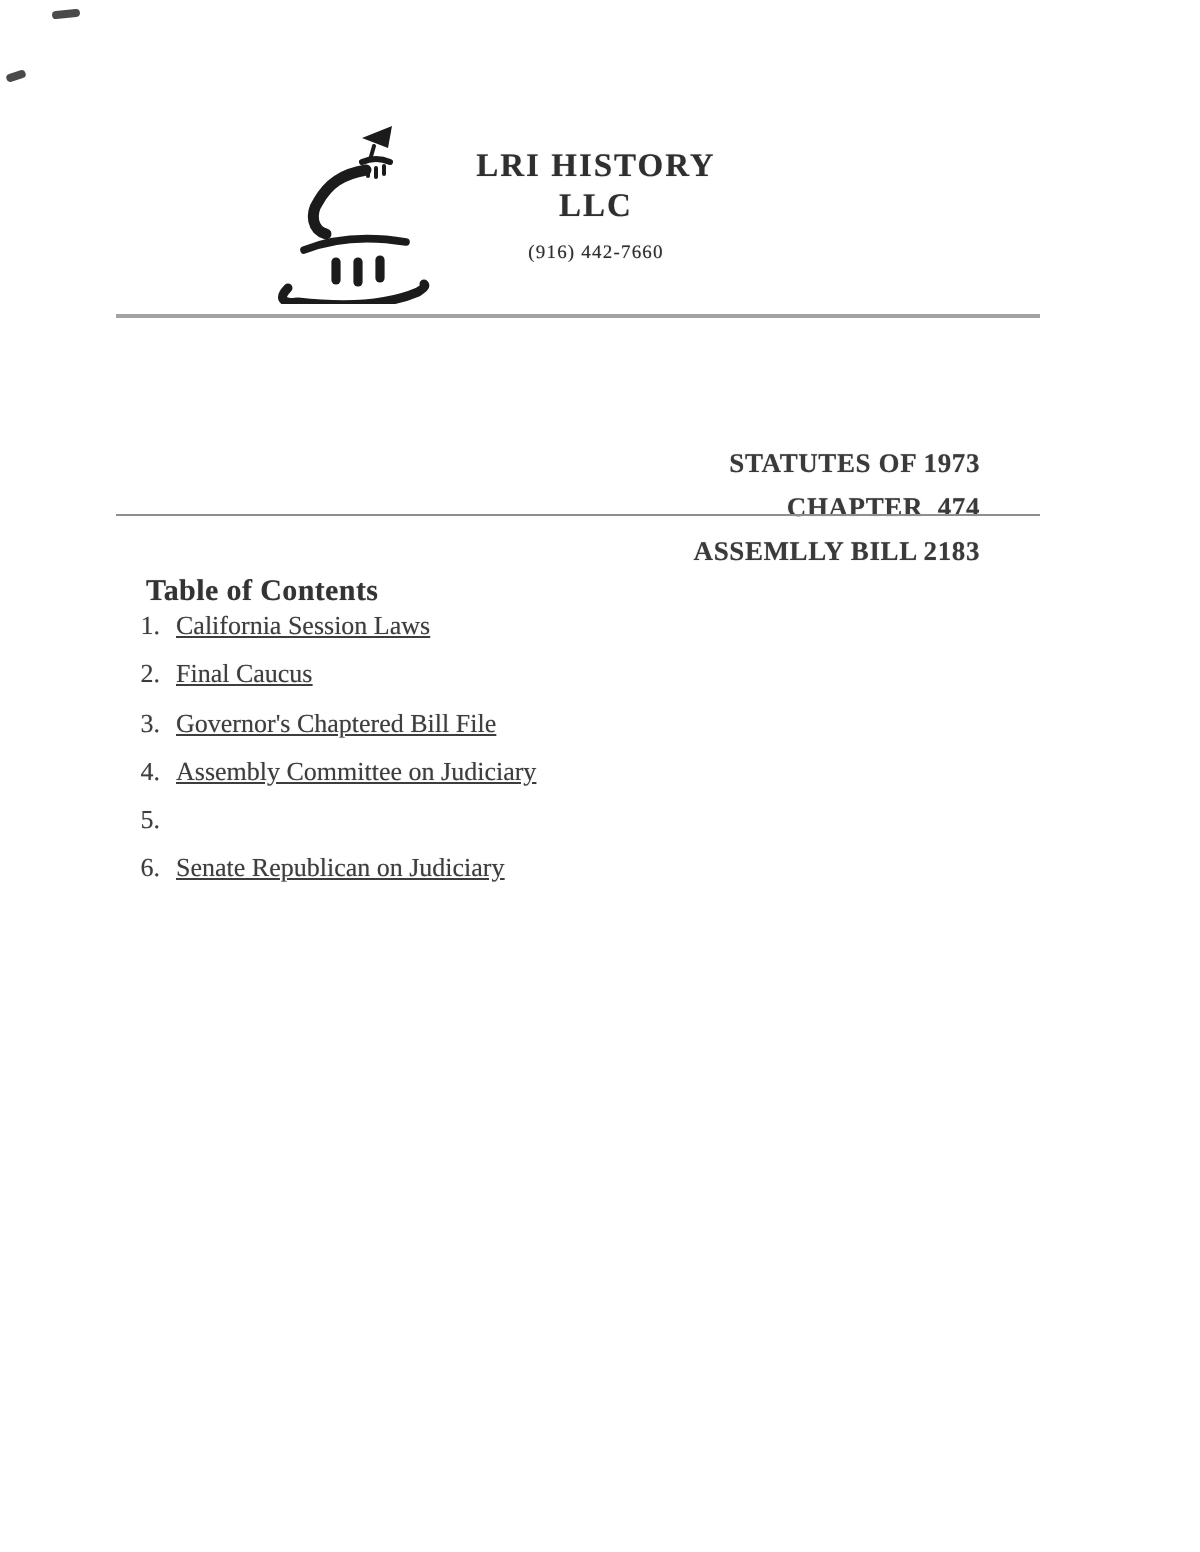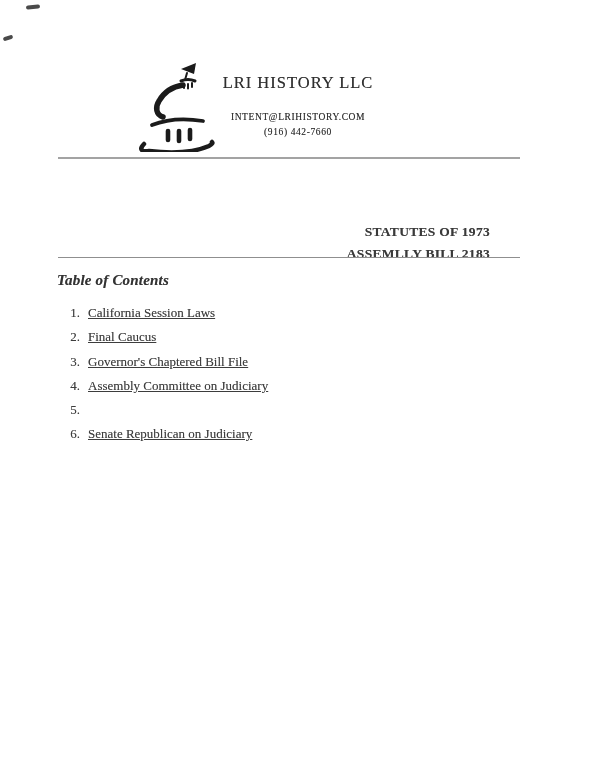--- a/index.html
+++ b/index.html
@@ -16,45 +16,44 @@
   .mark1 { left:26px; top:5px; width:14px; height:4px; transform:rotate(-6deg); }
   .mark2 { left:3px;  top:36px; width:10px; height:4px; transform:rotate(-18deg); }
 
   
   .logo { position:absolute; left:136px; top:60px; }
   .lh-text {
     position:absolute; left:222px; top:73px; width:152px;
     text-align:center; color:#2f2f2f;
     text-shadow:0 0 0.5px rgba(70,70,70,0.6);
   }
-  .company { font-size:16.5px; letter-spacing:1px; line-height:20px; margin-bottom:17px; }
+  .company { font-size:16.5px; letter-spacing:1px; line-height:20px; margin-bottom:7px;font-weight:bold; }
   .contact { font-size:9.5px; letter-spacing:0.6px; line-height:14.5px; }
 
   
   .rule { position:absolute; left:58px; width:462px; }
   .rule-1 { top:157px; height:2px; background:#a3a3a3; }
   .rule-2 { top:257px; height:1px; background:#8f8f8f; }
 
   
   .doc-info {
     position:absolute; right:110px; top:177px;
     text-align:right; font-weight:bold; font-size:13.5px;
     line-height:22px; letter-spacing:0.3px; color:#3a3a3a;
     text-shadow:0 0 0.5px rgba(70,70,70,0.55);
     margin-top:44px;
   }
   .doc-line { white-space:pre; }
 
   
   .toc-title {
-    position:absolute; left:57px; top:272px; margin:0;
+    position:absolute; left:57px; top:272px; margin:16px;
     font-size:15px; font-weight:bold; color:#333333;
     letter-spacing:0.2px;
     text-shadow:0 0 0.5px rgba(70,70,70,0.55);
-    font-style:italic;
   }
   .toc-list {
     position:absolute; left:57px; top:301px; margin:0; padding:0;
     list-style:none; font-size:13px; line-height:24.3px; color:#3d3d3d;
     text-shadow:0 0 0.5px rgba(80,80,80,0.5);
   }
   .toc-item { display:flex; }
   .toc-num { width:23px; text-align:right; flex:0 0 auto; }
   .toc-label { margin-left:8px;text-decoration:underline; }
 </style>
@@ -82,29 +81,29 @@
       <path d="M15,65 C30,59 48,58 66,61" stroke-width="3.8"></path>
 
       <path d="M31,71 v9" stroke-width="4.6"></path>
       <path d="M42,71 v10" stroke-width="4.6"></path>
       <path d="M53,70 v9" stroke-width="4.6"></path>
 
       <path d="M7,84 C2,89 4,92 12,91 C38,94 58,92 72,86 C75,84 76,83 75,82" stroke-width="4.5"></path>
     </svg>
     <div class="lh-text">
       <div class="company">LRI HISTORY LLC</div>
-      <div class="contact">INTENT@LRIHISTORY.COM</div>
       <div class="contact">(916) 442-7660</div>
     </div>
   </header>
 
   <div class="rule rule-1"></div>
 
   <section class="doc-info">
     <div class="doc-line">STATUTES OF 1973</div>
+    <div class="doc-line">CHAPTER  474</div>
     <div class="doc-line">ASSEMLLY BILL 2183</div>
   </section>
 
   <div class="rule rule-2"></div>
 
   <section>
     <h2 class="toc-title">Table of Contents</h2>
     <ol class="toc-list">
       <li class="toc-item">
         <span class="toc-num">1.</span>

